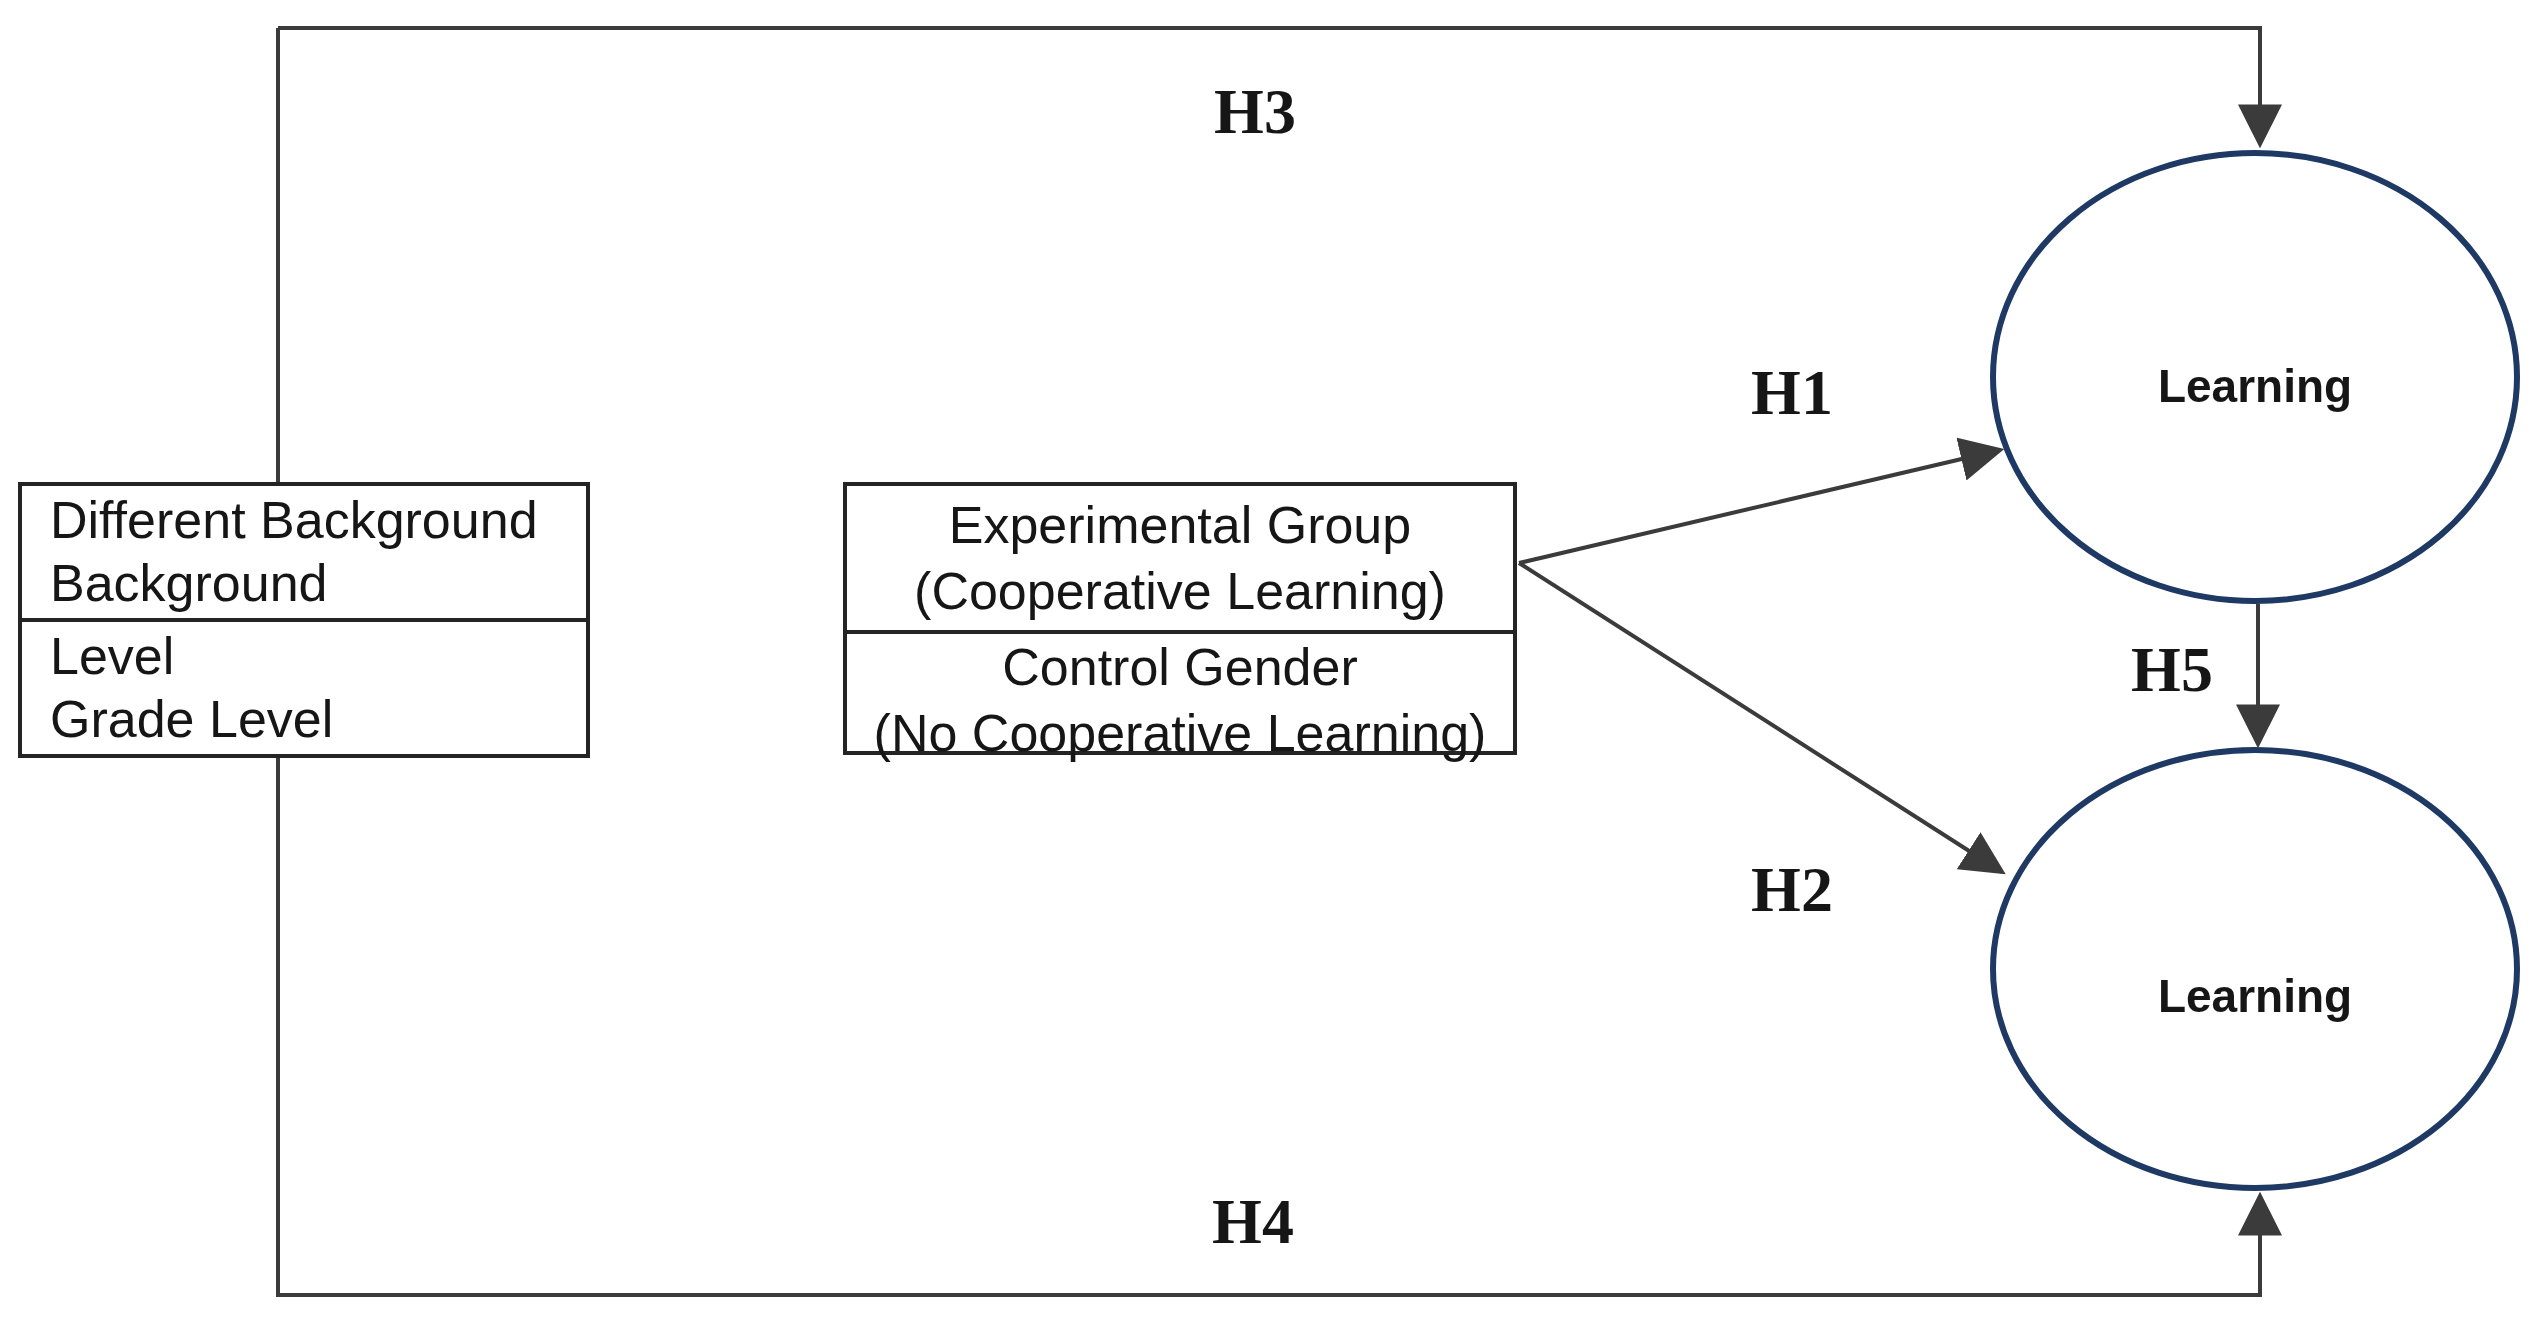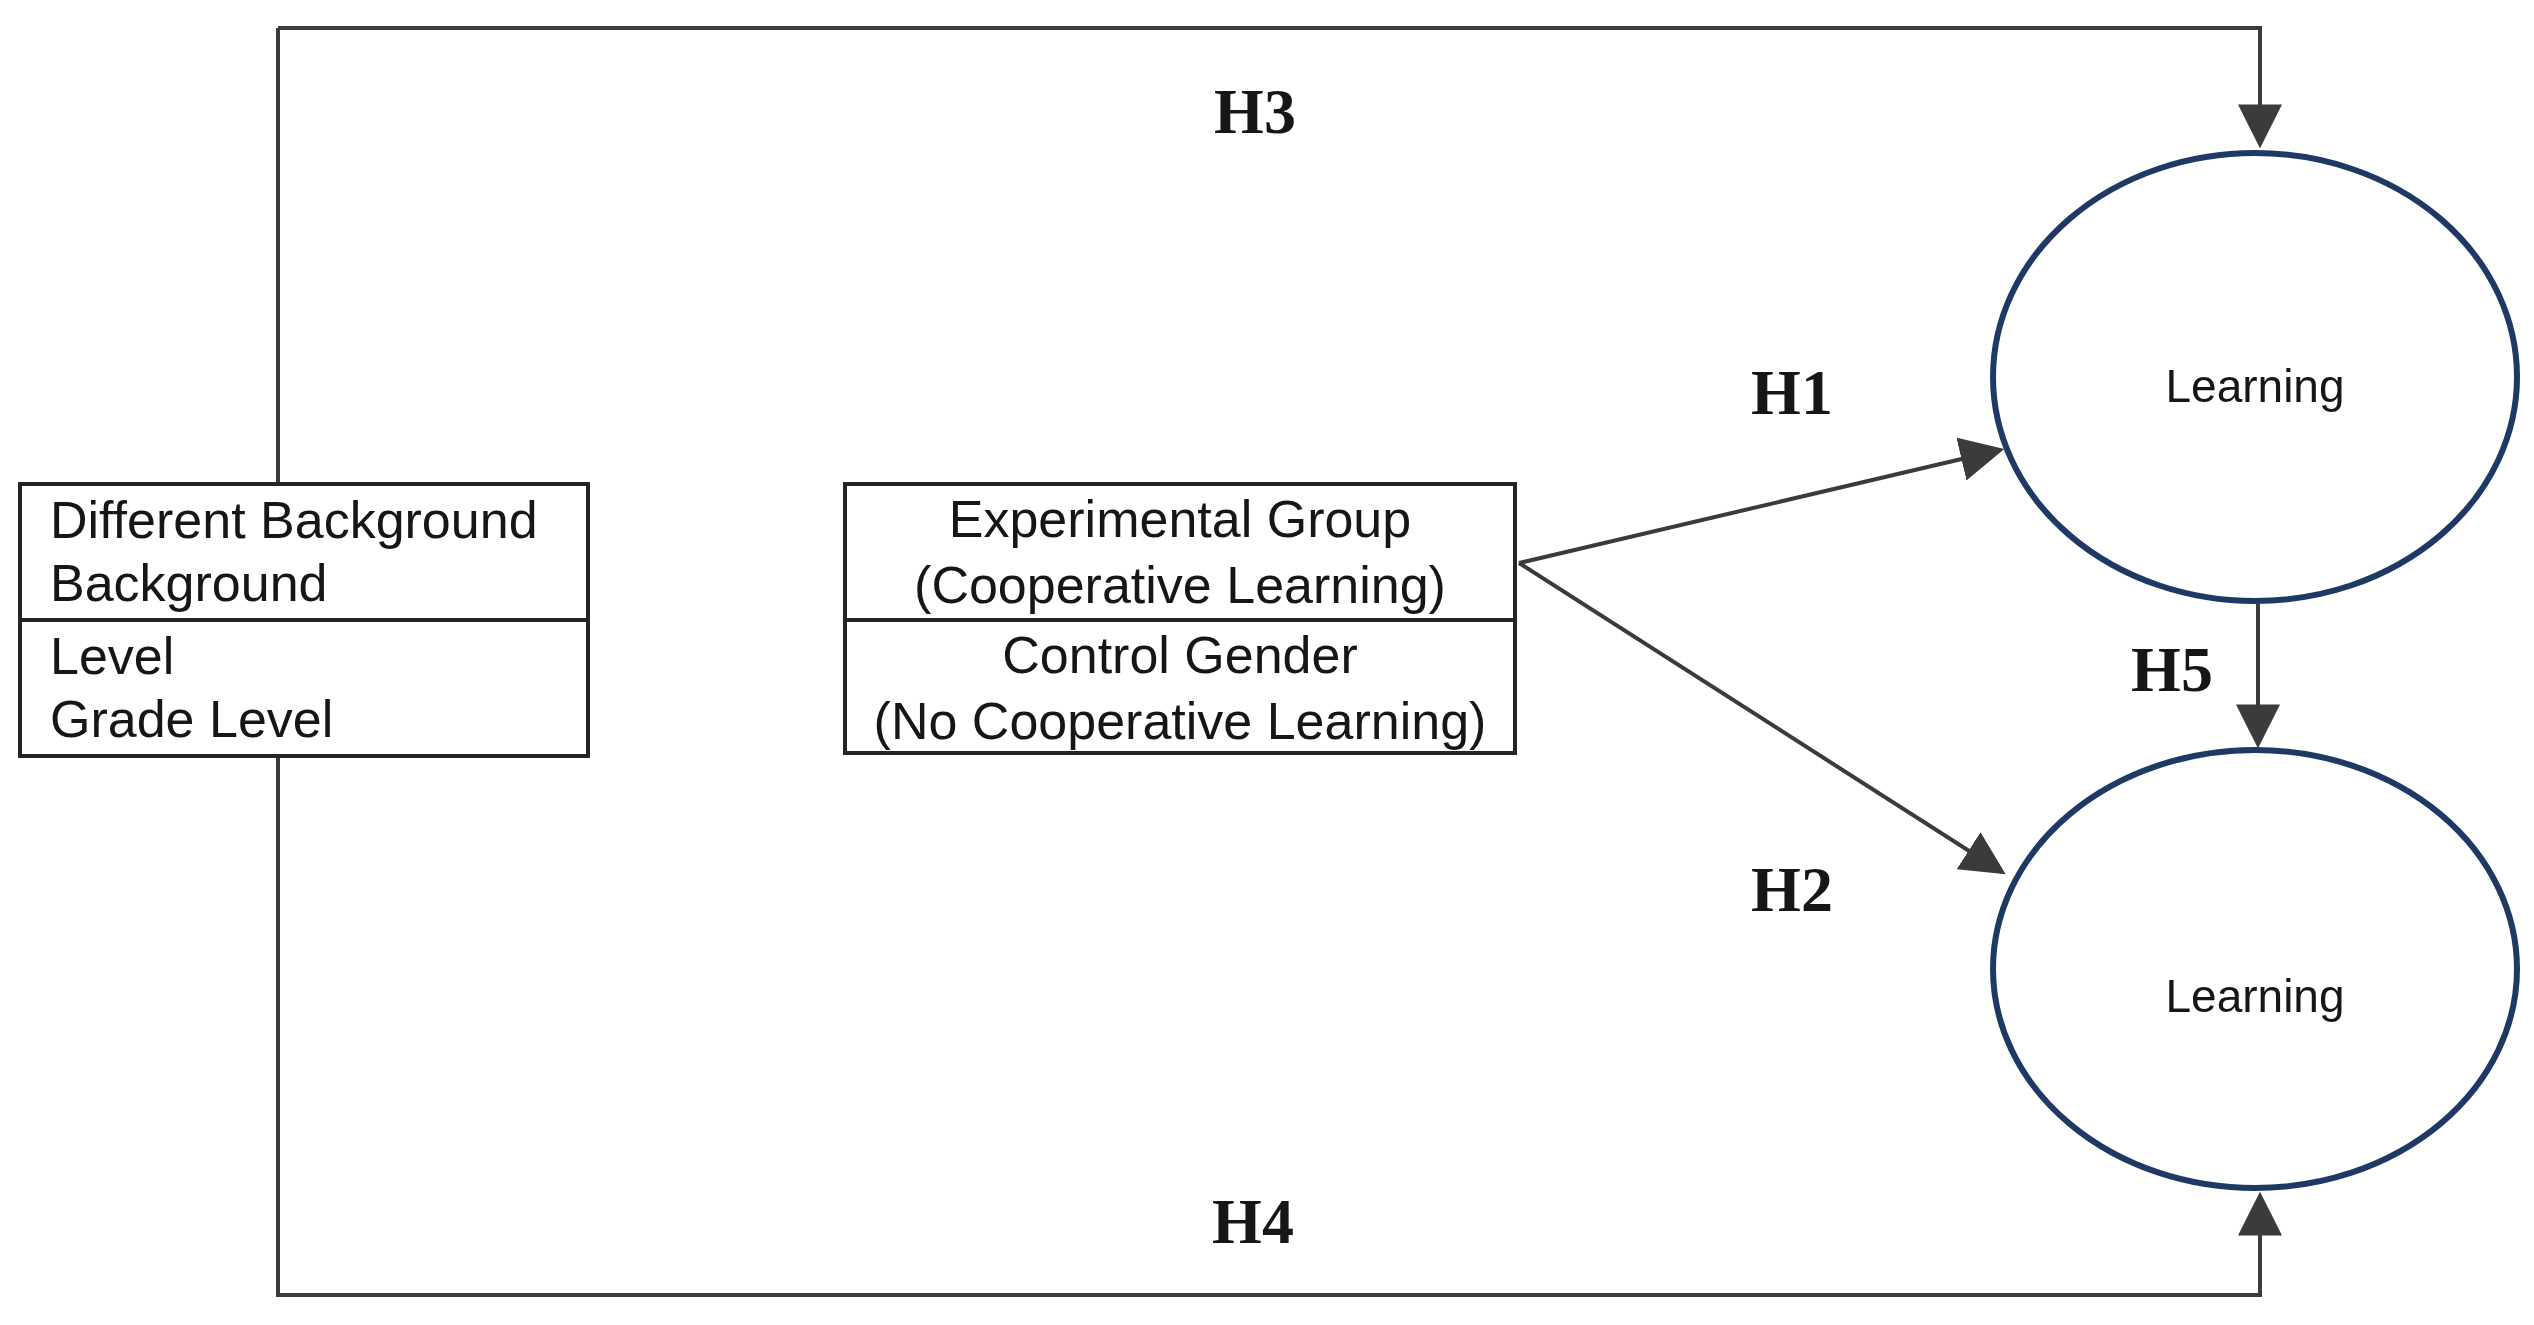--- a/index.html
+++ b/index.html
@@ -50,21 +50,21 @@
     font-size: 52px;
     line-height: 66px;
     color: var(--color-text);
   }
   .box .cell + .cell { border-top: 4px solid var(--color-box-border); }
 
   .background-box { left: 18px; top: 482px; width: 572px; height: 276px; }
   .background-box .cell { align-items: flex-start; padding-left: 28px; line-height: 63px; }
 
   .group-box { left: 843px; top: 482px; width: 674px; height: 273px; }
-  .group-box .cell { align-items: center; text-align: left; }
+  .group-box .cell { align-items: center; text-align: left; margin-top: 6px; }
 
   .hyp-label {
     position: absolute;
     transform: translate(-50%, -50%);
     font-size: 64px;
     font-weight: 600;
     color: var(--color-text);
     white-space: nowrap;
     font-family: Liberation Serif, serif;
   }
@@ -75,20 +75,21 @@
   .hyp-h4 { left: 1253px; top: 1222px; }
 
   .ellipse-label {
     position: absolute;
     transform: translate(-50%, -50%);
     text-align: center;
     font-size: 46px;
     line-height: 64px;
     color: var(--color-text);
     white-space: nowrap;
+    font-weight: bold;
   }
   .label-satisfaction { left: 2255px; top: 386px; }
   .label-effectiveness { left: 2255px; top: 996px; }
 </style>
 </head>
 <body>
 
 <div class="stage">
 
   <svg class="wires" viewBox="0 0 2534 1325">

